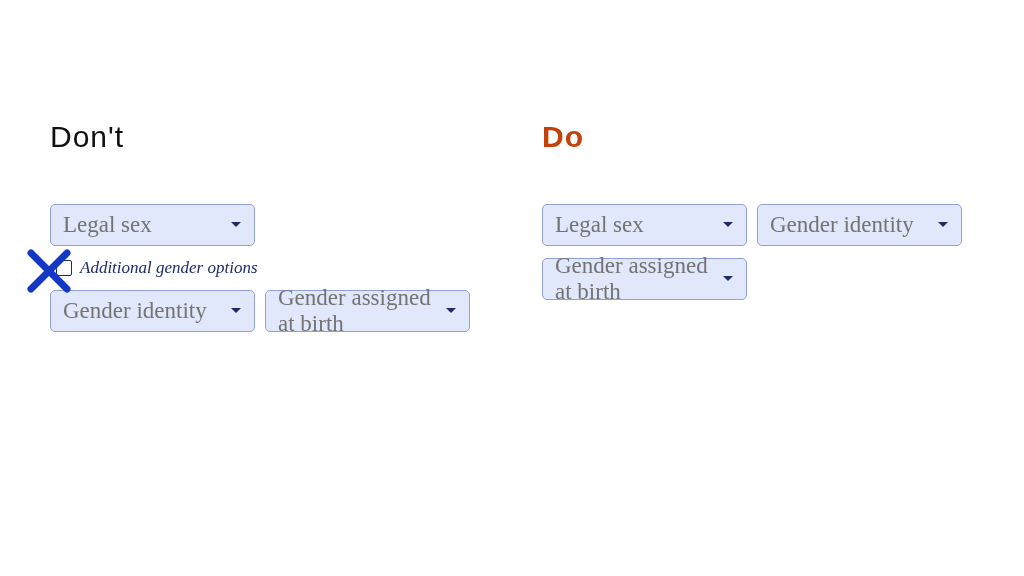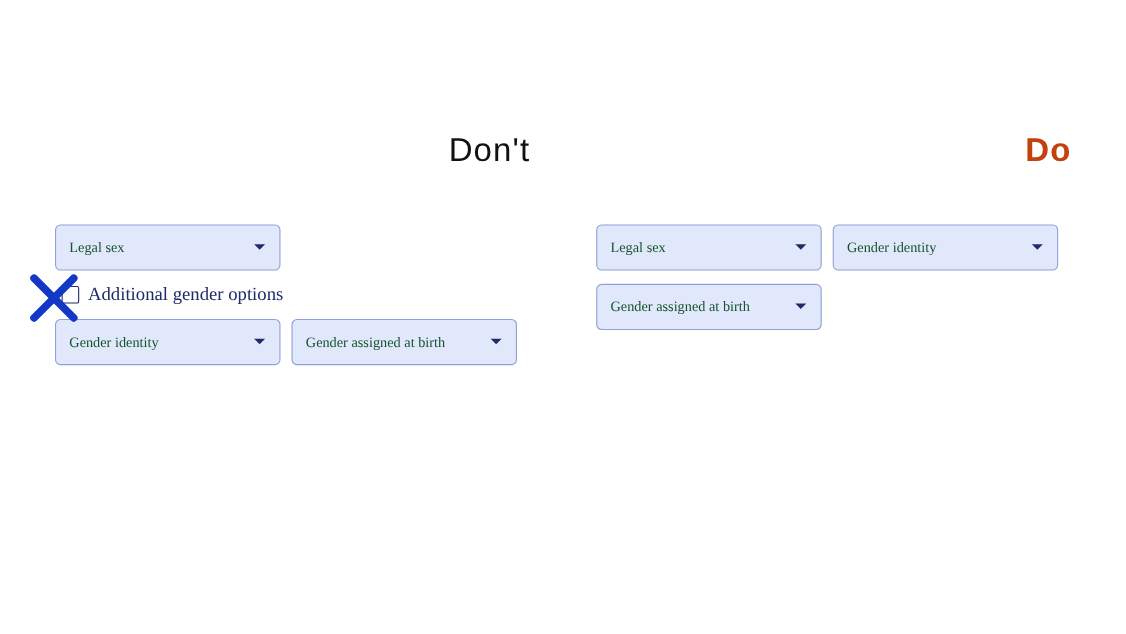--- a/index.html
+++ b/index.html
@@ -11,21 +11,20 @@
       position: relative;
     }
     .page {
       display: flex;
       padding: 120px 50px 0 50px;
       gap: 60px;
     }
     .column {
       flex: 1;
       position: relative;
-      text-align: right;
     }
     .heading {
       font-family: -apple-system, BlinkMacSystemFont, "Segoe UI", Helvetica, Arial, sans-serif;
       font-weight: 300;
       font-size: 30px;
       letter-spacing: 1px;
       margin-bottom: 50px;
     }
     .heading.dont {
       color: #111111;
@@ -45,40 +44,41 @@
       justify-content: space-between;
       background: #e1e8fb;
       border: 1px solid #8fa1d6;
       border-radius: 5px;
       padding: 10px 12px;
       width: 205px;
       height: 42px;
       cursor: pointer;
     }
     .select-label {
-      color: #14532d;
+      color: #737373;
       font-family: Georgia, "Times New Roman", serif;
-      font-size: 13px;
+      font-size: 23px;
     }
     .caret {
       display: inline-flex;
       align-items: center;
       color: #1e2b68;
     }
     .caret svg {
       width: 12px;
       height: 8px;
       fill: #1e2b68;
     }
     .checkbox-row {
       display: flex;
       align-items: center;
       gap: 8px;
       margin: 8px 0 12px 6px;
       position: relative;
+      font-style: italic;
     }
     .checkbox {
       width: 16px;
       height: 16px;
       border: 1.5px solid #1e2b68;
       border-radius: 2px;
       background: #ffffff;
       display: inline-block;
       cursor: pointer;
     }

